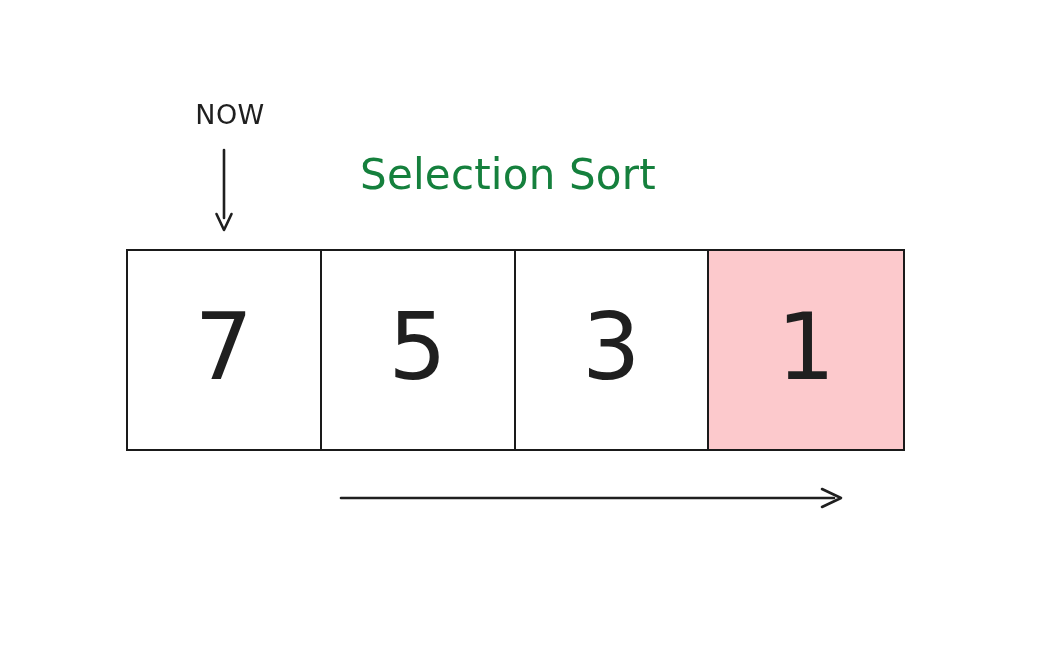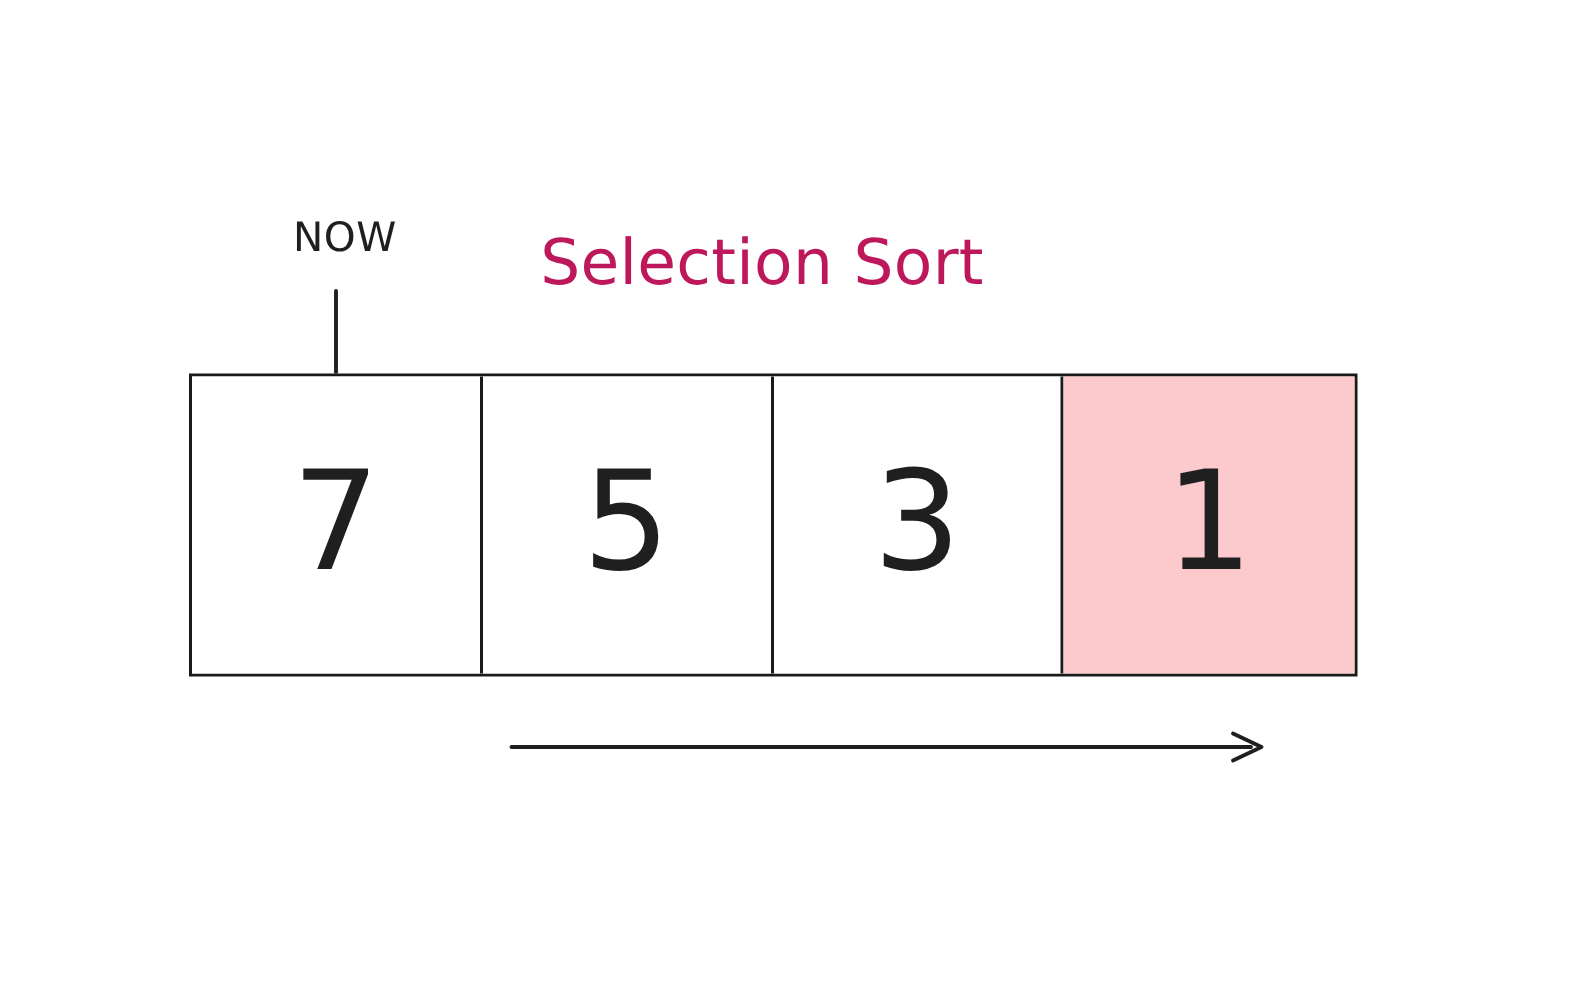--- a/index.html
+++ b/index.html
@@ -20,21 +20,20 @@
     overflow: hidden;
   }
 
   
   #now-group {
     position: absolute;
     left: 150px;
     top: 100px;
     width: 160px;
     height: 140px;
-    margin-top: 44px;
   }
   #now-label {
     position: absolute;
     left: 0;
     top: 0;
     width: 160px;
     text-align: center;
     font-size: 27px;
     line-height: 30px;
     font-weight: 400;
@@ -53,21 +52,21 @@
   
   #page-title {
     position: absolute;
     left: 308px;
     top: 149px;
     width: 400px;
     text-align: center;
     font-size: 42px;
     line-height: 52px;
     font-weight: 400;
-    color: #be185d;
+    color: #15803d;
     letter-spacing: 0.2px;
     white-space: nowrap;
   }
 
   
   #array-row {
     position: absolute;
     left: 126px;
     top: 249px;
     display: flex;

